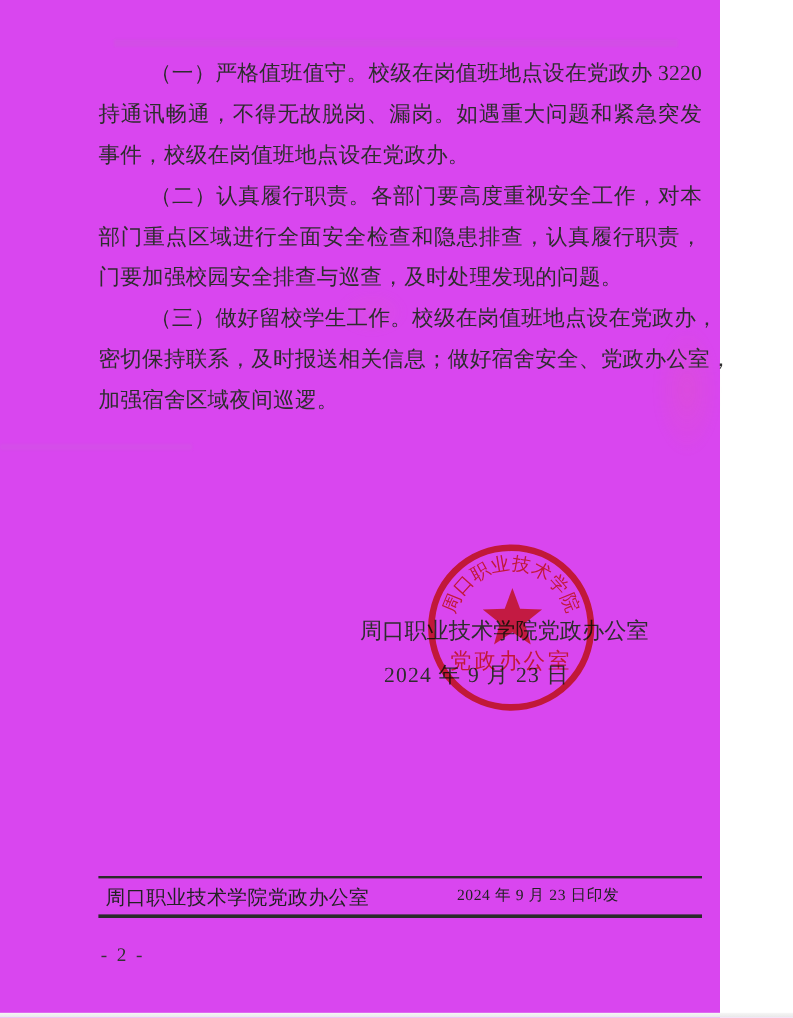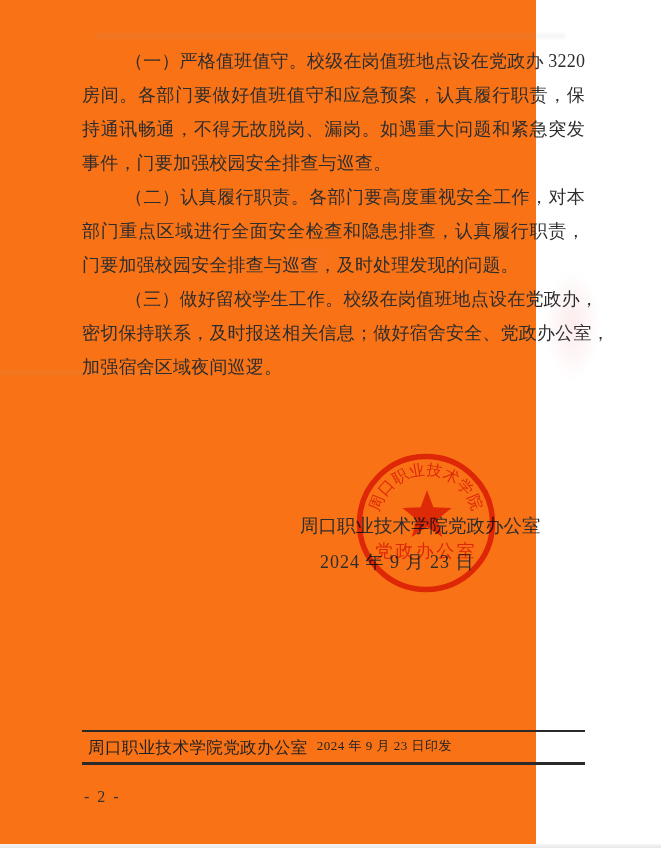--- a/index.html
+++ b/index.html
@@ -3,22 +3,22 @@
 <meta charset="utf-8">
 <style>
   html,body{margin:0;padding:0;}
   body{
     width:661px;height:848px;
     background:#ffffff;
     font-family:"Liberation Serif","DejaVu Serif",serif;
     overflow:hidden;
   }
   .page{
-    position:relative;width:536px;height:848px;
-    background:#f97316;
+    position:relative;width:600px;height:848px;
+    background:#d946ef;
   }
   
   .doc-body{
     position:absolute;left:82px;top:44px;width:503px;
     color:#2d2d2d;
   }
   .line{
     font-size:18px;
     line-height:34px;
     height:34px;
@@ -93,23 +93,22 @@
 <div class="page">
 
   <div class="streak-a"></div>
   <div class="streak-b"></div>
   <div class="smudge-a"></div>
   <div class="smudge-b"></div>
 
   <div class="doc-body">
     <div>
       <div class="line first">（一）严格值班值守。校级在岗值班地点设在党政办 3220</div>
-      <div class="line">房间。各部门要做好值班值守和应急预案，认真履行职责，保</div>
       <div class="line">持通讯畅通，不得无故脱岗、漏岗。如遇重大问题和紧急突发</div>
-      <div class="line last">事件，门要加强校园安全排查与巡查。</div>
+      <div class="line last">事件，校级在岗值班地点设在党政办。</div>
     </div>
     <div>
       <div class="line first">（二）认真履行职责。各部门要高度重视安全工作，对本</div>
       <div class="line">部门重点区域进行全面安全检查和隐患排查，认真履行职责，</div>
       <div class="line last">门要加强校园安全排查与巡查，及时处理发现的问题。</div>
     </div>
     <div>
       <div class="line first">（三）做好留校学生工作。校级在岗值班地点设在党政办，</div>
       <div class="line">密切保持联系，及时报送相关信息；做好宿舍安全、党政办公室，</div>
       <div class="line last">加强宿舍区域夜间巡逻。</div>

